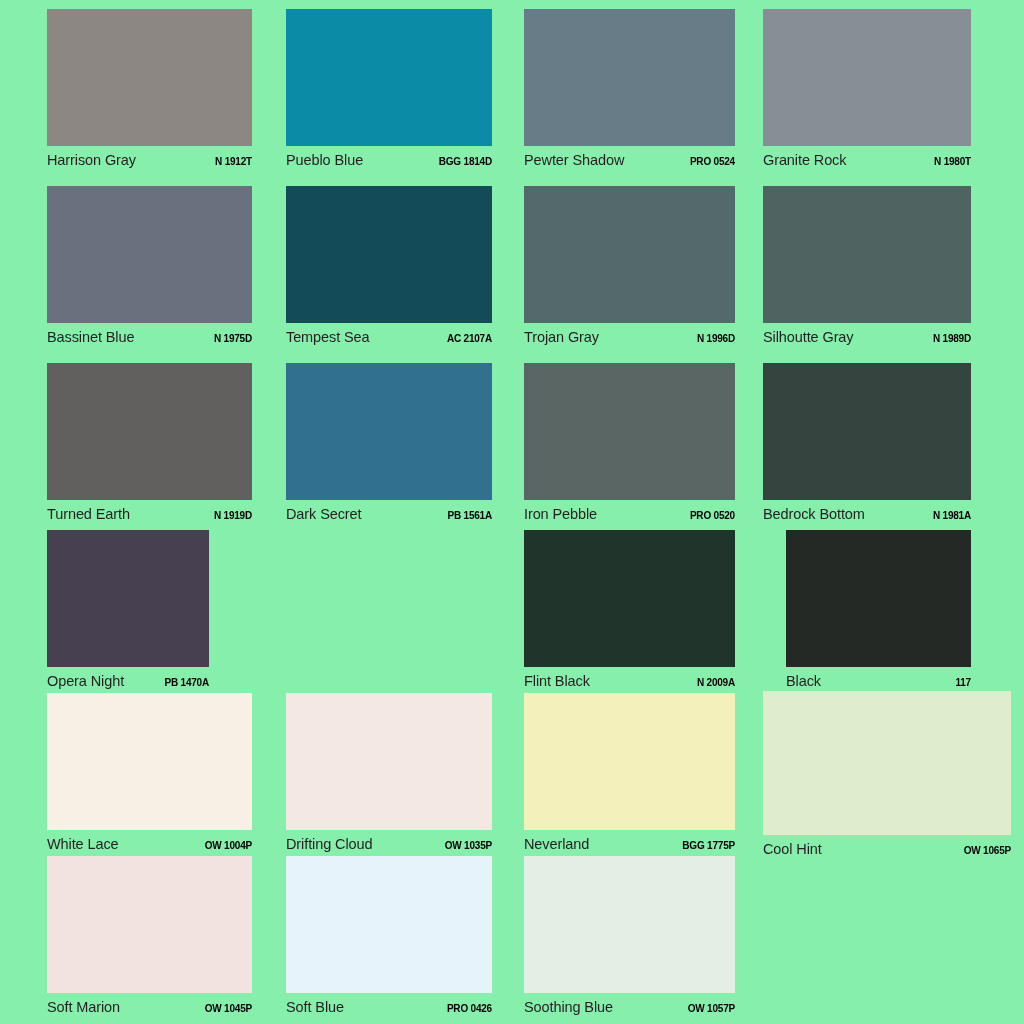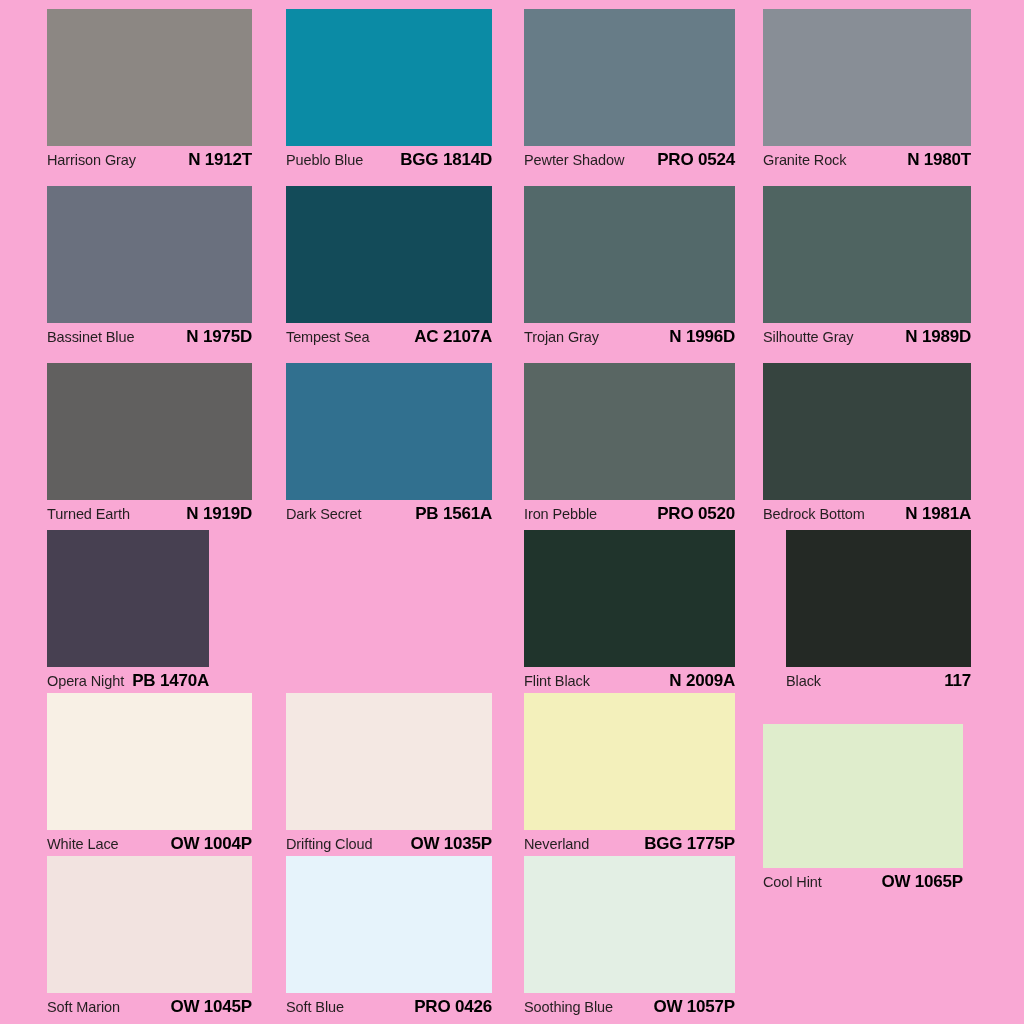--- a/index.html
+++ b/index.html
@@ -40,32 +40,32 @@
   }
   .swatch-name {
     font-size: 14.5px;
     line-height: 18px;
     color: #231f20;
     font-weight: 400;
     letter-spacing: -0.1px;
     white-space: nowrap;
   }
   .swatch-code {
-    font-size: 17px;
+    font-size: 10px;
     line-height: 18px;
     color: #000000;
     font-weight: bold;
     letter-spacing: -0.2px;
     white-space: nowrap;
   }
 </style>
 </head>
 <body>
 
-<div id="palette-sheet" style="background: #f9a8d4;">
+<div id="palette-sheet" style="background: #86efac;">
     <div class="swatch-cell" style="left: 47px; top: 9px; width: 205px;">
       <div class="swatch-chip" style="height: 137px; background: rgb(140, 135, 131);"></div>
       <div class="swatch-caption">
         <span class="swatch-name">Harrison Gray</span>
         <span class="swatch-code">N 1912T</span>
       </div>
     </div>
     <div class="swatch-cell" style="left: 286px; top: 9px; width: 206px;">
       <div class="swatch-chip" style="height: 137px; background: rgb(11, 139, 165);"></div>
       <div class="swatch-caption">
@@ -178,21 +178,21 @@
         <span class="swatch-code">OW 1035P</span>
       </div>
     </div>
     <div class="swatch-cell" style="left: 524px; top: 693px; width: 211px;">
       <div class="swatch-chip" style="height: 137px; background: rgb(243, 240, 187);"></div>
       <div class="swatch-caption">
         <span class="swatch-name">Neverland</span>
         <span class="swatch-code">BGG 1775P</span>
       </div>
     </div>
-    <div class="swatch-cell" style="left: 763px; top: 724px; width: 200px;">
+    <div class="swatch-cell" style="left: 763px; top: 691px; width: 248px;">
       <div class="swatch-chip" style="height: 144px; background: rgb(223, 237, 204);"></div>
       <div class="swatch-caption">
         <span class="swatch-name">Cool Hint</span>
         <span class="swatch-code">OW 1065P</span>
       </div>
     </div>
     <div class="swatch-cell" style="left: 47px; top: 856px; width: 205px;">
       <div class="swatch-chip" style="height: 137px; background: rgb(242, 227, 224);"></div>
       <div class="swatch-caption">
         <span class="swatch-name">Soft Marion</span>

